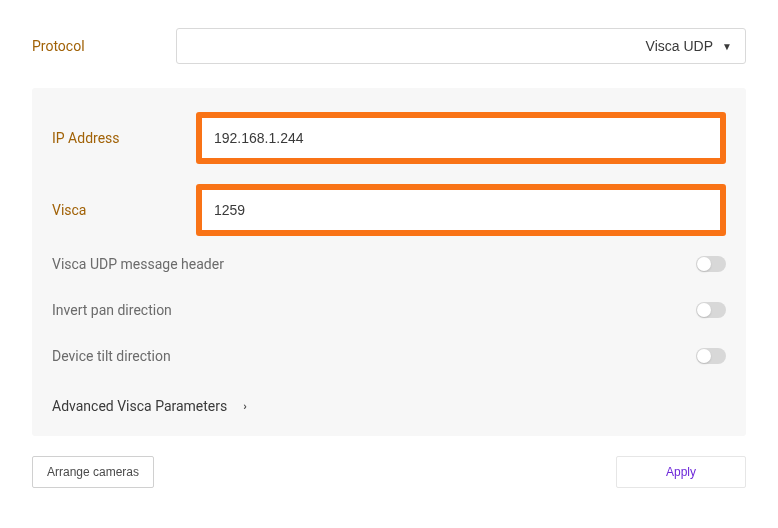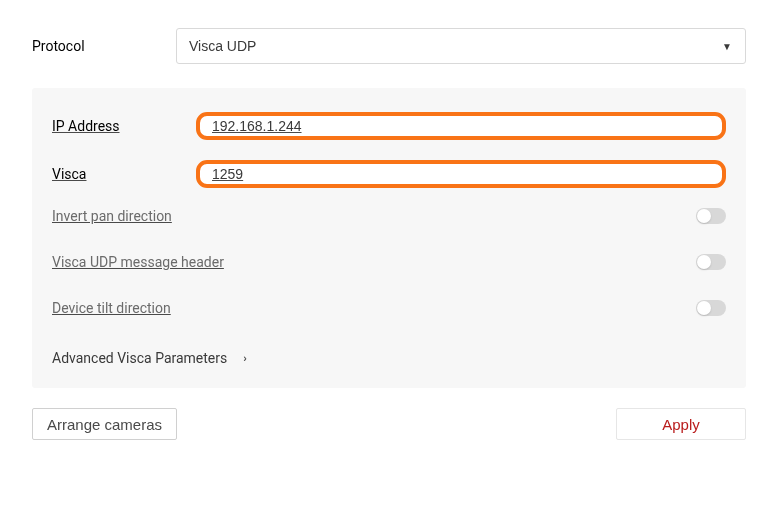--- a/index.html
+++ b/index.html
@@ -16,64 +16,63 @@
       height: 528px;
       padding: 28px 32px 0 32px;
     }
     .form-row {
       display: flex;
       align-items: center;
       margin-bottom: 24px;
     }
     .form-label {
       width: 144px;
-      color: #000000;
+      color: #a16207;
       font-size: 14px;
     }
     .select-wrapper {
       position: relative;
       flex: 1;
     }
     .select-field {
       width: 100%;
       height: 36px;
       border: 1px solid #d9d9d9;
       border-radius: 3px;
       background: #fff;
       padding: 0 32px 0 12px;
       font-size: 14px;
       color: #3a3a3a;
       appearance: none;
       cursor: pointer;
-      text-align: left;
+      text-align: right;
     }
     .select-caret {
       position: absolute;
       right: 14px;
       top: 50%;
       transform: translateY(-50%);
       pointer-events: none;
       color: #3a3a3a;
       font-size: 10px;
     }
     .panel {
       background: #f7f7f7;
       border-radius: 3px;
       padding: 24px 20px 16px 20px;
       margin-bottom: 20px;
-      text-decoration: underline;
     }
     .panel .form-row {
       margin-bottom: 20px;
     }
     .text-input {
       flex: 1;
-      height: 28px;
-      border: 4px solid #f97316;
-      border-radius: 11px;
+      height: 52px;
+      border: 6px solid #f97316;
+      border-radius: 3px;
       background: #fff;
       padding: 0 12px;
       font-size: 14px;
       color: #3a3a3a;
     }
     .stepper {
       flex: 1;
       display: flex;
       height: 36px;
     }
@@ -154,27 +153,27 @@
       display: flex;
       justify-content: space-between;
       align-items: center;
     }
     .btn {
       height: 32px;
       padding: 0 14px;
       border: 1px solid #d0d0d0;
       border-radius: 2px;
       background: #fff;
-      font-size: 15px;
+      font-size: 12px;
       cursor: pointer;
       color: #4a4a4a;
     }
     .btn.apply {
       width: 130px;
-      color: #b91c1c;
+      color: #6d28d9;
       border-color: #e6e6e6;
       cursor: default;
     }
   </style>
 </head>
 <body>
 
 <div class="form-row">
   <div class="form-label">Protocol</div>
   <div class="select-wrapper">
@@ -189,34 +188,34 @@
     <div class="form-label">IP Address</div>
     <input type="text" class="text-input" value="192.168.1.244" style="">
   </div>
 
   <div class="form-row">
     <div class="form-label">Visca</div>
     <input type="text" class="text-input" value="1259" style="">
   </div>
 
 
+  <div class="toggle-row" style="margin-top:6px;">
+    <div class="toggle-label">Visca UDP message header</div>
+    <div class="toggle">
+      <div class="toggle-knob"></div>
+    </div>
+  </div>
+
   <div class="toggle-row">
     <div class="toggle-label">Invert pan direction</div>
     <div class="toggle">
       <div class="toggle-knob"></div>
     </div>
   </div>
 
-  <div class="toggle-row" style="margin-top:6px;">
-    <div class="toggle-label">Visca UDP message header</div>
-    <div class="toggle">
-      <div class="toggle-knob"></div>
-    </div>
-  </div>
-
   <div class="toggle-row">
     <div class="toggle-label">Device tilt direction</div>
     <div class="toggle">
       <div class="toggle-knob"></div>
     </div>
   </div>
 
   <div class="advanced-link">
     <span>Advanced Visca Parameters</span>
     <span class="advanced-chevron">››</span>

